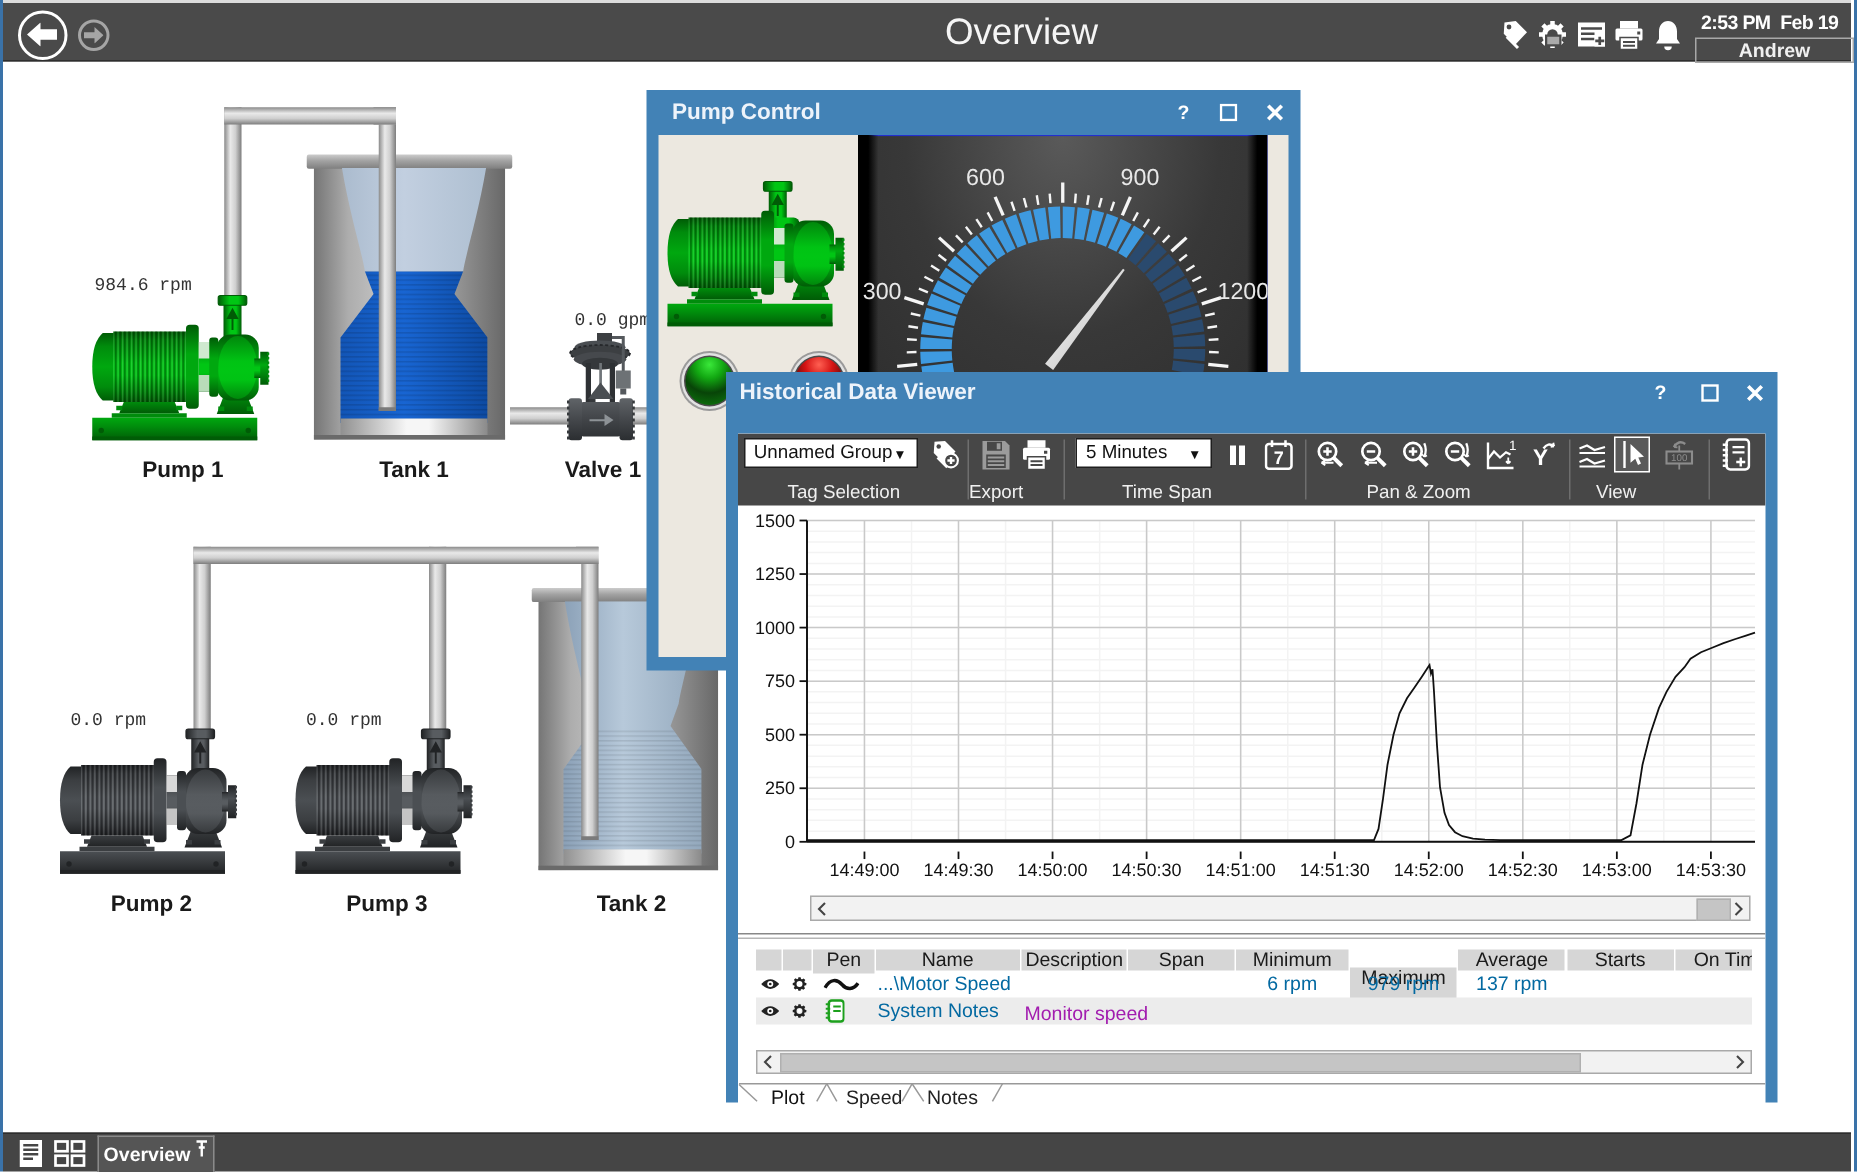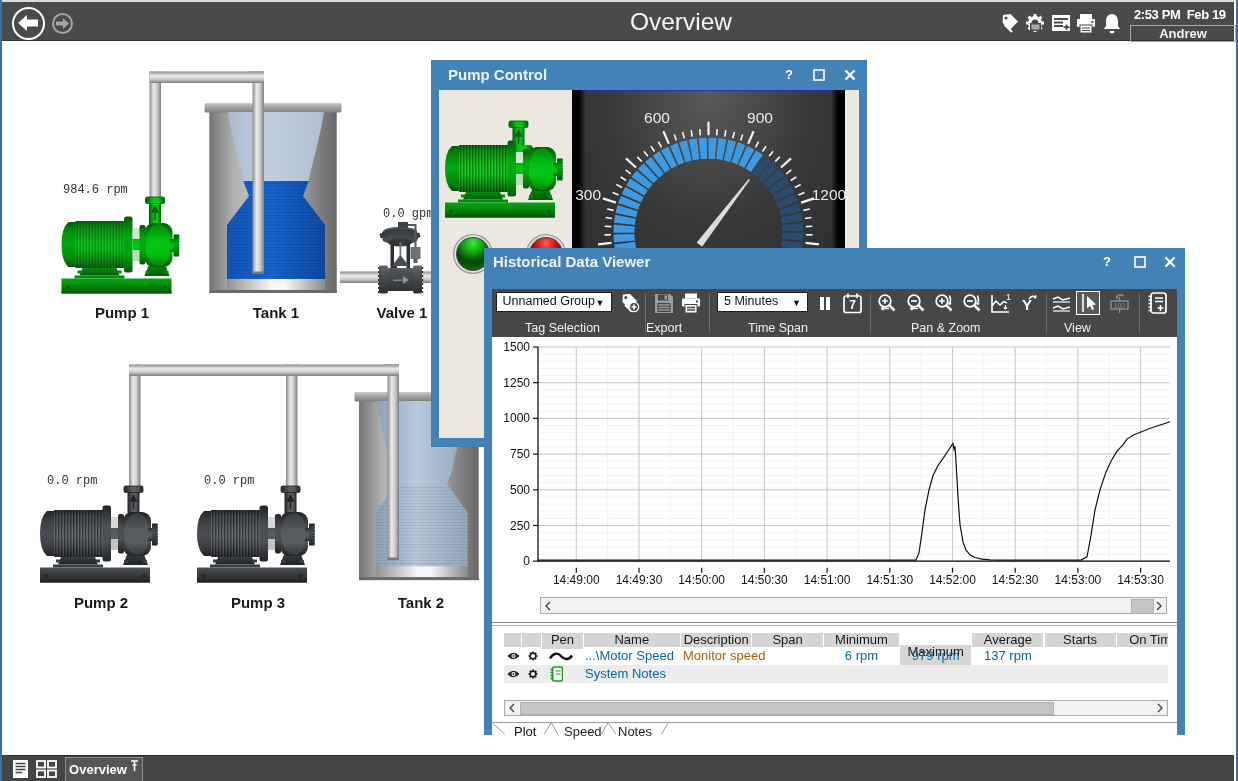--- a/index.html
+++ b/index.html
@@ -967,21 +967,21 @@
           <circle cx="6.5" cy="5" r="0.9" fill="#222"></circle>
         </svg>
         <svg class="abs" style="left:35px;top:361px" width="12" height="12" viewBox="0 0 24 24">
           <path fill="#222" d="M12 8a4 4 0 100 8 4 4 0 000-8zm9 5.5l-2.2.6a7 7 0 01-.6 1.5l1.2 2-2.1 2.1-2-1.2c-.5.3-1 .5-1.5.6L13.5 21h-3l-.6-2.2a7 7 0 01-1.5-.6l-2 1.2-2.1-2.1 1.2-2c-.3-.5-.5-1-.6-1.5L3 13.5v-3l2.2-.6c.1-.5.3-1 .6-1.5l-1.2-2 2.1-2.1 2 1.2c.5-.3 1-.5 1.5-.6L10.5 3h3l.6 2.2c.5.1 1 .3 1.5.6l2-1.2 2.1 2.1-1.2 2c.3.5.5 1 .6 1.5l2.2.6z"></path>
           <circle cx="12" cy="12" r="2.6" fill="#fff"></circle>
         </svg>
         <svg class="abs" style="left:57px;top:362px" width="24" height="11" viewBox="0 0 24 11">
           <path d="M1 7.5 C4.5 1.5 9 1.5 12.5 5.5 C15.5 9 20 9 23 4.5" stroke="#111" stroke-width="2.3" fill="none"></path>
         </svg>
         <div class="lc" style="left:93px;top:358px">...\Motor Speed</div>
-        <div class="lc" style="left:191px;top:358px;color:#a16207">Monitor speed</div>
+        <div class="lc" style="left:191px;top:378px;color:#a21caf">Monitor speed</div>
         <div class="lc" style="left:331.4px;top:358px;width:76.2px;text-align:center">6 rpm</div>
         <div class="lc" style="left:407.6px;top:358px;width:72.2px;text-align:center">979 rpm</div>
         <div class="lc" style="left:479.8px;top:358px;width:72.2px;text-align:center">137 rpm</div>
         <svg class="abs" style="left:15px;top:380px" width="13" height="10" viewBox="0 0 13 10">
           <path d="M0.5 5 Q6.5 -1.5 12.5 5 Q6.5 11.5 0.5 5 Z" fill="#222"></path>
           <circle cx="6.5" cy="5" r="2" fill="#fff"></circle>
           <circle cx="6.5" cy="5" r="0.9" fill="#222"></circle>
         </svg>
         <svg class="abs" style="left:35px;top:379px" width="12" height="12" viewBox="0 0 24 24">
           <path fill="#222" d="M12 8a4 4 0 100 8 4 4 0 000-8zm9 5.5l-2.2.6a7 7 0 01-.6 1.5l1.2 2-2.1 2.1-2-1.2c-.5.3-1 .5-1.5.6L13.5 21h-3l-.6-2.2a7 7 0 01-1.5-.6l-2 1.2-2.1-2.1 1.2-2c-.3-.5-.5-1-.6-1.5L3 13.5v-3l2.2-.6c.1-.5.3-1 .6-1.5l-1.2-2 2.1-2.1 2 1.2c.5-.3 1-.5 1.5-.6L10.5 3h3l.6 2.2c.5.1 1 .3 1.5.6l2-1.2 2.1 2.1-1.2 2c.3.5.5 1 .6 1.5l2.2.6z"></path>

